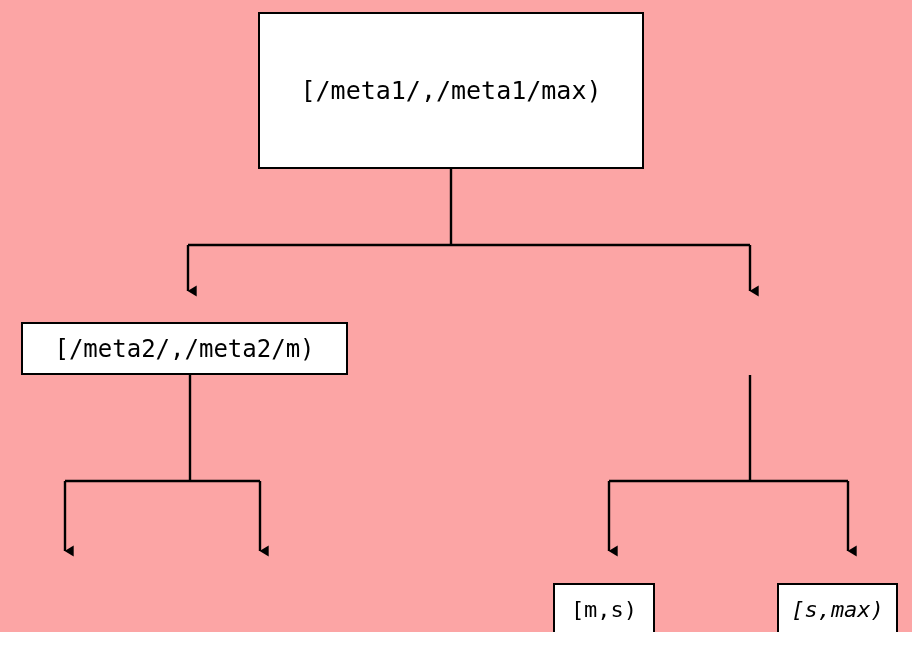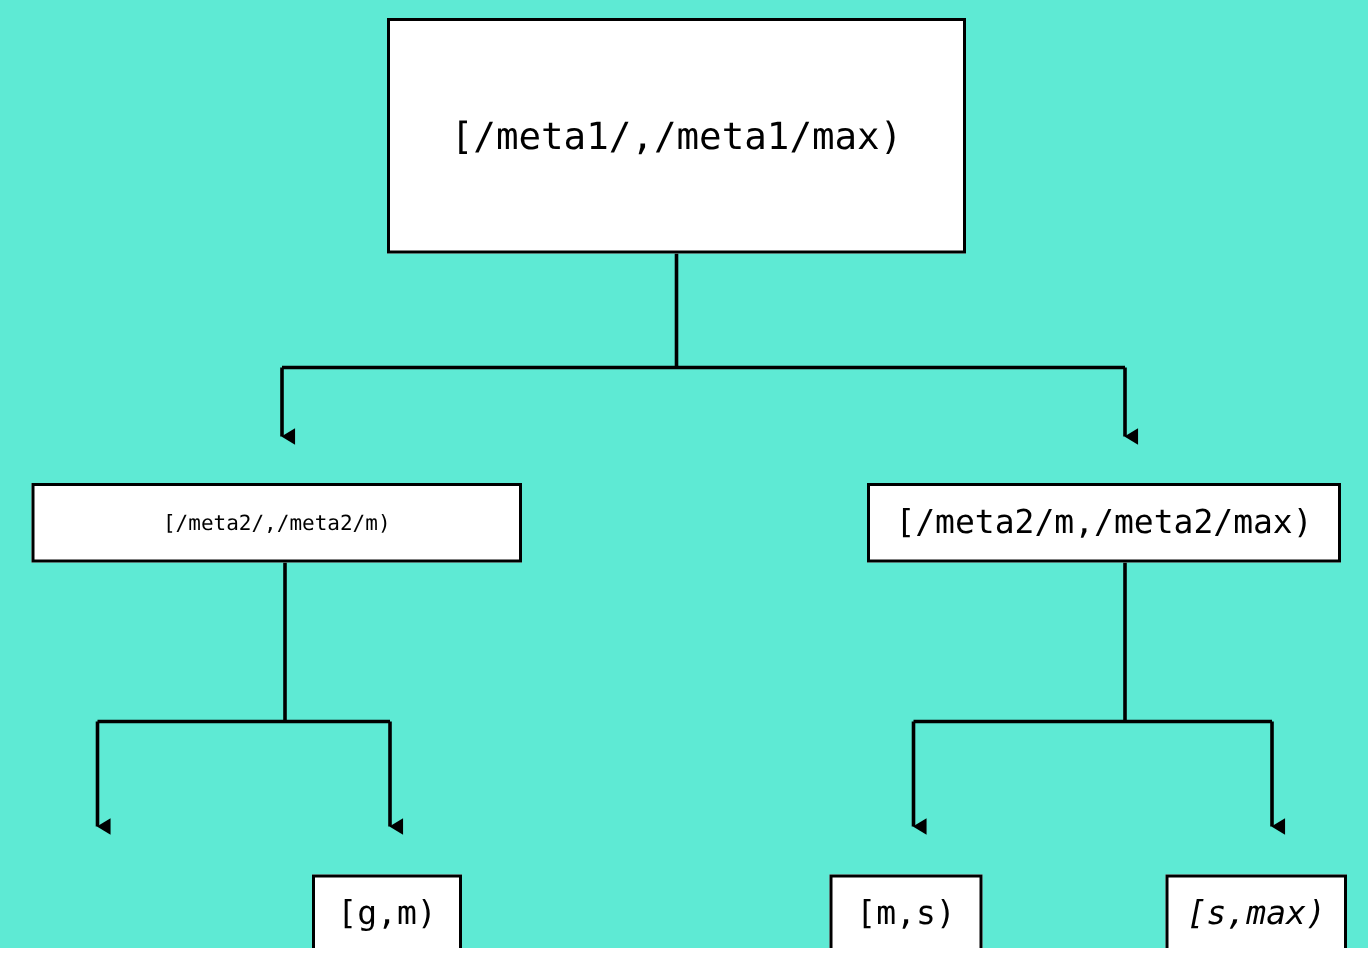--- a/index.html
+++ b/index.html
@@ -12,21 +12,21 @@
     width: 912px;
     height: 652px;
     font-family: "DejaVu Sans Mono", "Liberation Mono", monospace;
     -webkit-font-smoothing: antialiased;
   }
   #diagram-root {
     position: relative;
     width: 912px;
     height: 632px;
     overflow: hidden;
-    background: #5eead4;
+    background: #fca5a5;
   }
   #edge-layer {
     position: absolute;
     left: 0;
     top: 0;
     width: 912px;
     height: 652px;
     pointer-events: none;
   }
   .node-box {
@@ -57,21 +57,21 @@
   }
   #node-root .node-label { font-size: 25px; }
 
   
   #node-left-mid {
     left: 21px;
     top: 322px;
     width: 327px;
     height: 53px;
   }
-  #node-left-mid .node-label { font-size: 14px; }
+  #node-left-mid .node-label { font-size: 24px; }
 
   #node-right-mid {
     left: 578px;
     top: 322px;
     width: 316px;
     height: 53px;
   }
   #node-right-mid .node-label { font-size: 22px; }
 
   
@@ -140,28 +140,22 @@
   </svg>
 
   <div class="node-box" id="node-root">
     <span class="node-label">[/meta1/,/meta1/max)</span>
   </div>
 
   <div class="node-box" id="node-left-mid">
     <span class="node-label">[/meta2/,/meta2/m)</span>
   </div>
 
-  <div class="node-box" id="node-right-mid">
-    <span class="node-label">[/meta2/m,/meta2/max)</span>
-  </div>
 
 
-  <div class="node-box" id="node-leaf-gm">
-    <span class="node-label">[g,m)</span>
-  </div>
 
   <div class="node-box" id="node-leaf-ms">
     <span class="node-label">[m,s)</span>
   </div>
 
   <div class="node-box" id="node-leaf-smax">
     <span class="node-label">[s,max)</span>
   </div>
 
 </div>

